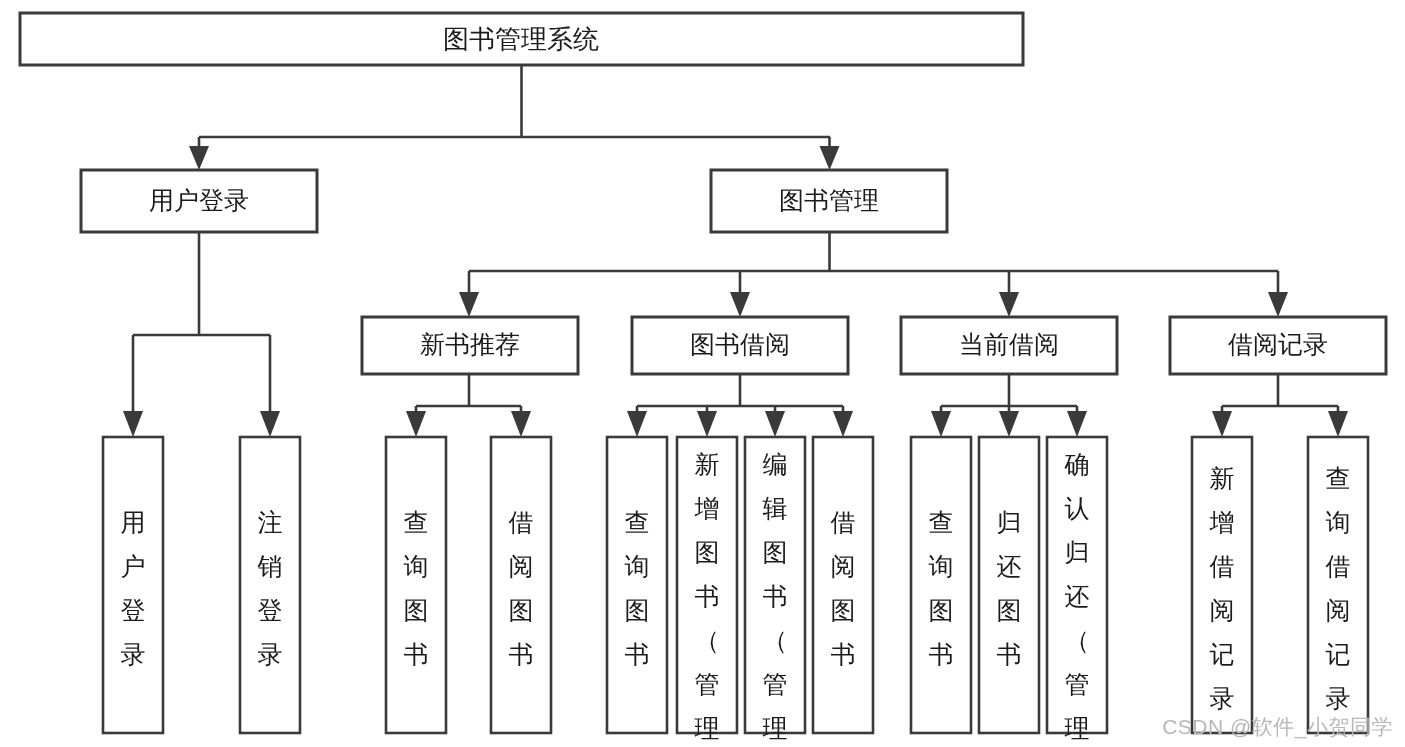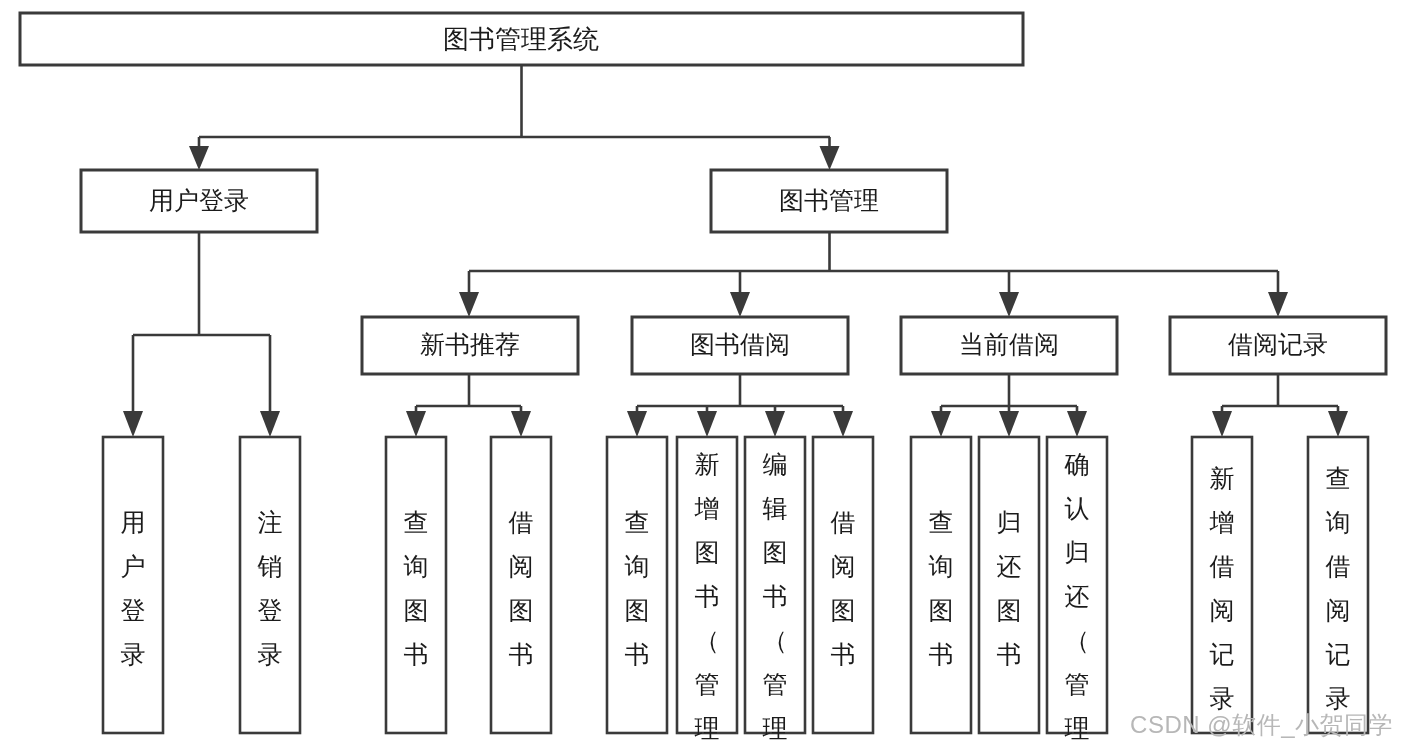--- a/index.html
+++ b/index.html
@@ -58,21 +58,21 @@
     font-family: "Liberation Sans", "DejaVu Sans", sans-serif;
     fill: #1b1b1b;
     font-size: 25px;
     text-anchor: middle;
   }
   .watermark {
     position: absolute;
     right: 12px;
     bottom: 6px;
     font-family: "Liberation Sans", "DejaVu Sans", sans-serif;
-    font-size: 24px;
+    font-size: 21px;
     color: #b7b7b7;
     letter-spacing: 0.5px;
     white-space: nowrap;
     user-select: none;
   }
 </style>
 </head>
 <body>
 
 <div id="diagram-root">

